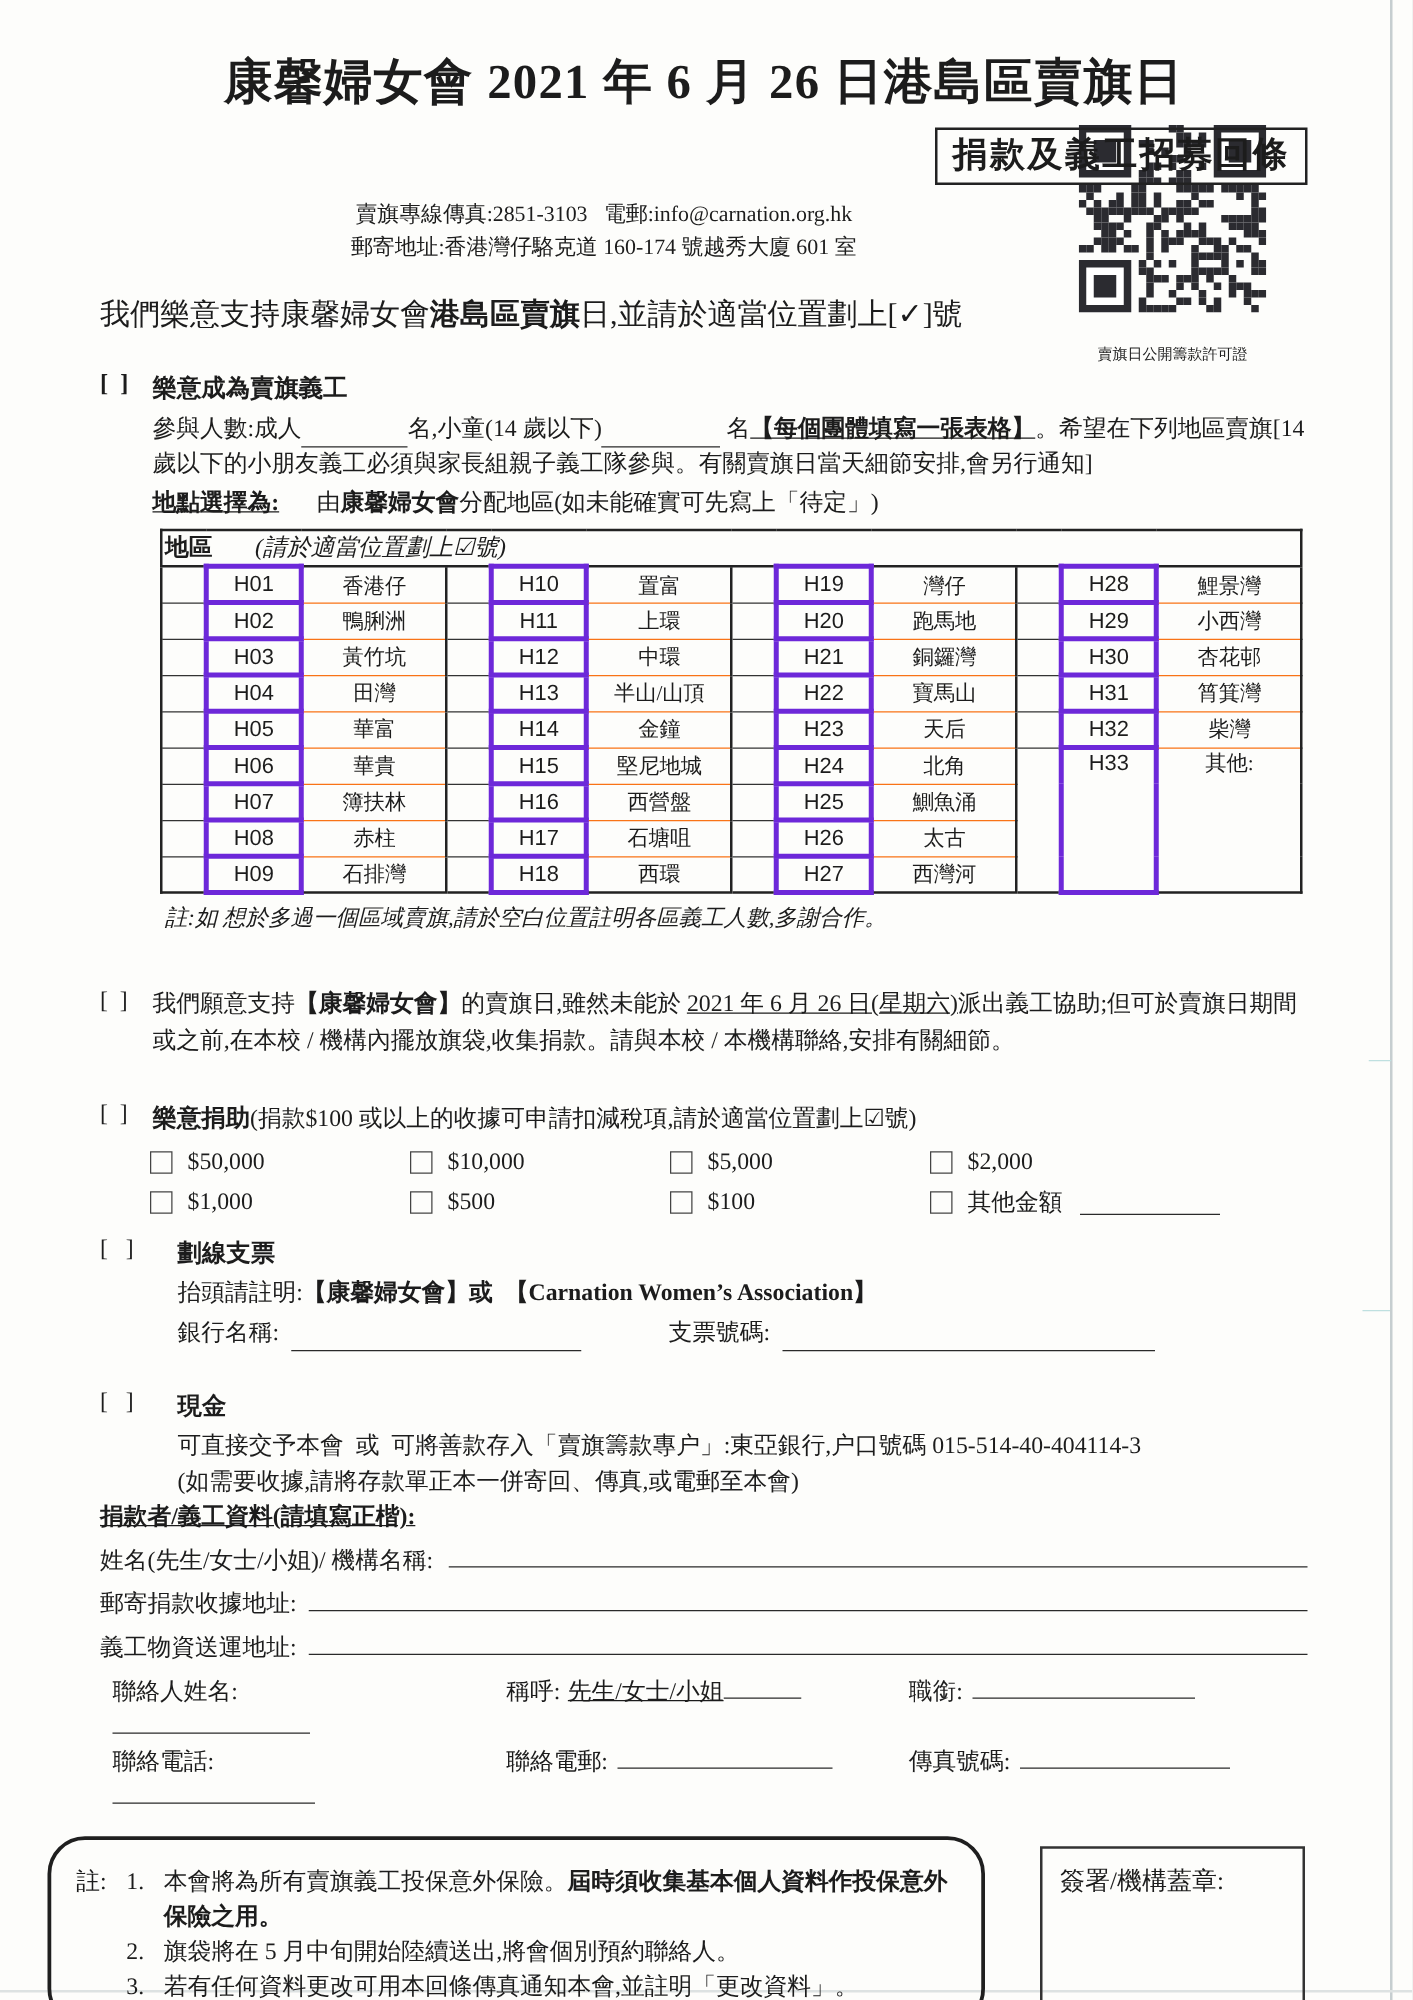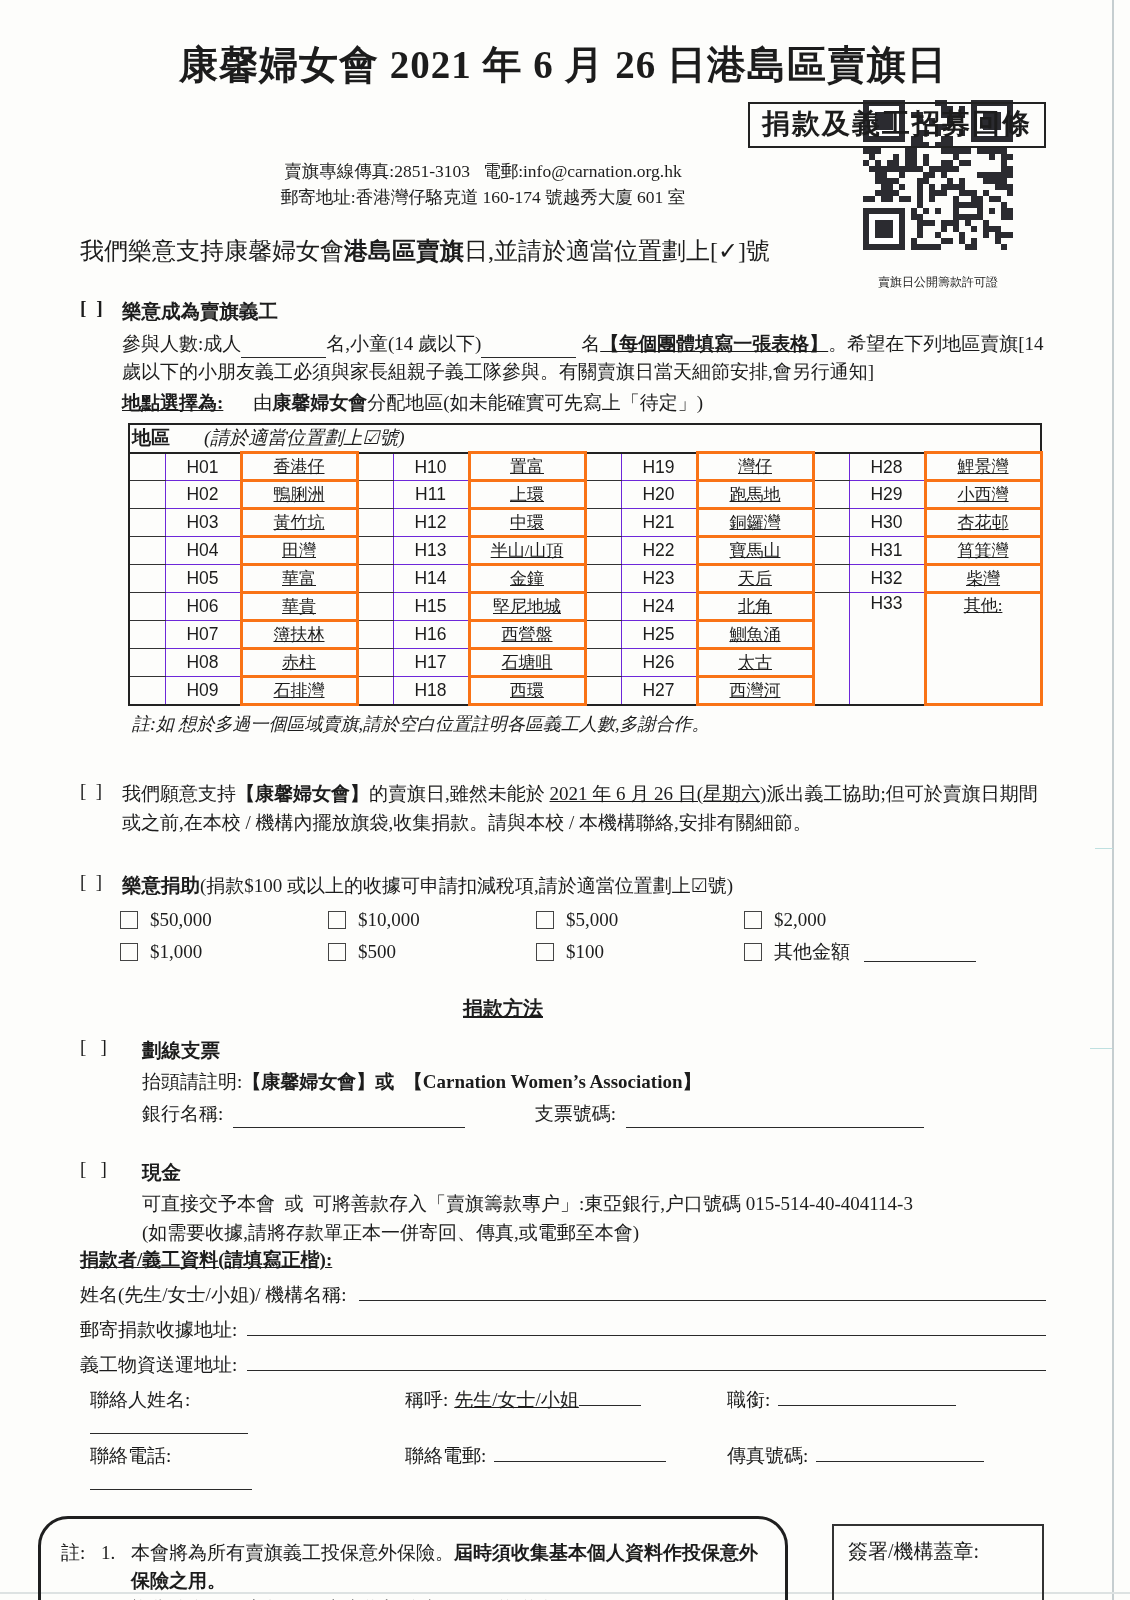--- a/index.html
+++ b/index.html
@@ -20,22 +20,22 @@
   .sec{display:flex;align-items:flex-start;}
   .bracket{white-space:pre;font-size:19px;width:42px;flex:0 0 42px;}
   .hd{font-size:19.5px;font-weight:bold;}
   .blank{display:inline-block;border-bottom:1.6px solid #2a2a2a;height:1.05em;vertical-align:bottom;}
   .sec1{margin-top:30px;}
   table.districts{border-collapse:collapse;margin:6px 0 0 48px;width:912px;table-layout:fixed;
         border:2.5px solid #222;font-size:17px;}
   table.districts td,table.districts th{padding:0 2px;height:25px;}
   th.tbl-head{border-bottom:2.5px solid #222;text-align:left;height:33px;font-size:19px;padding-left:40px;font-weight:normal;}
   td.tick{border:1px solid #333;border-right:1px dashed #666;}
-  td.code{border:1px solid #6d28d9;text-align:center;font-family:"Liberation Sans","DejaVu Sans",sans-serif;font-size:17.5px;}
-  td.dname{border:3px solid #f97316;text-align:center;text-decoration:underline;}
+  td.code{border:4px solid #6d28d9;text-align:center;font-family:"Liberation Sans","DejaVu Sans",sans-serif;font-size:17.5px;}
+  td.dname{border:1px solid #f97316;text-align:center;}
   td.gstart{border-left:2.5px solid #222;}
   td.vtop{vertical-align:top;padding-top:2px;}
   .footnote{margin:6px 0 0 52px;font-size:18px;font-style:italic;}
   .sec2{margin-top:44px;}
   .para{flex:1;font-size:19px;line-height:1.5;}
   .sec3{margin-top:34px;}
   .amounts{margin-left:40px;font-size:19px;}
   .amt-row{display:flex;margin-top:8px;}
   .amt-cell{width:208px;display:flex;align-items:center;}
   .amt-cell.last{width:auto;}
@@ -508,21 +508,20 @@
             <span>$100</span>
           </div>
         <div class="amt-cell last">
             <span class="cb"></span>
             <span>其他金額</span>
             <span class="blank" style="width:112px;margin-left:14px;"></span>
           </div>
       </div>
     </div>
 
-    <div class="methods-title ul">捐款方法</div>
 
     <div class="sec method">
       <span class="bracket" style="flex-basis:62px;width:62px;">[   ]</span>
       <div class="para">
         <div class="hd">劃線支票</div>
         <div style="margin-top:3px;"><span class="t">抬頭請註明:</span><span class="t b">【康馨婦女會】或  【Carnation Women’s Association】</span></div>
         <div style="margin-top:3px;">
           <span class="t">銀行名稱:</span><span class="blank" style="width:232px;margin-left:10px;"></span>
           <span style="display:inline-block;width:60px;"></span>
           <span class="t">支票號碼:</span><span class="blank" style="width:298px;margin-left:10px;"></span>

